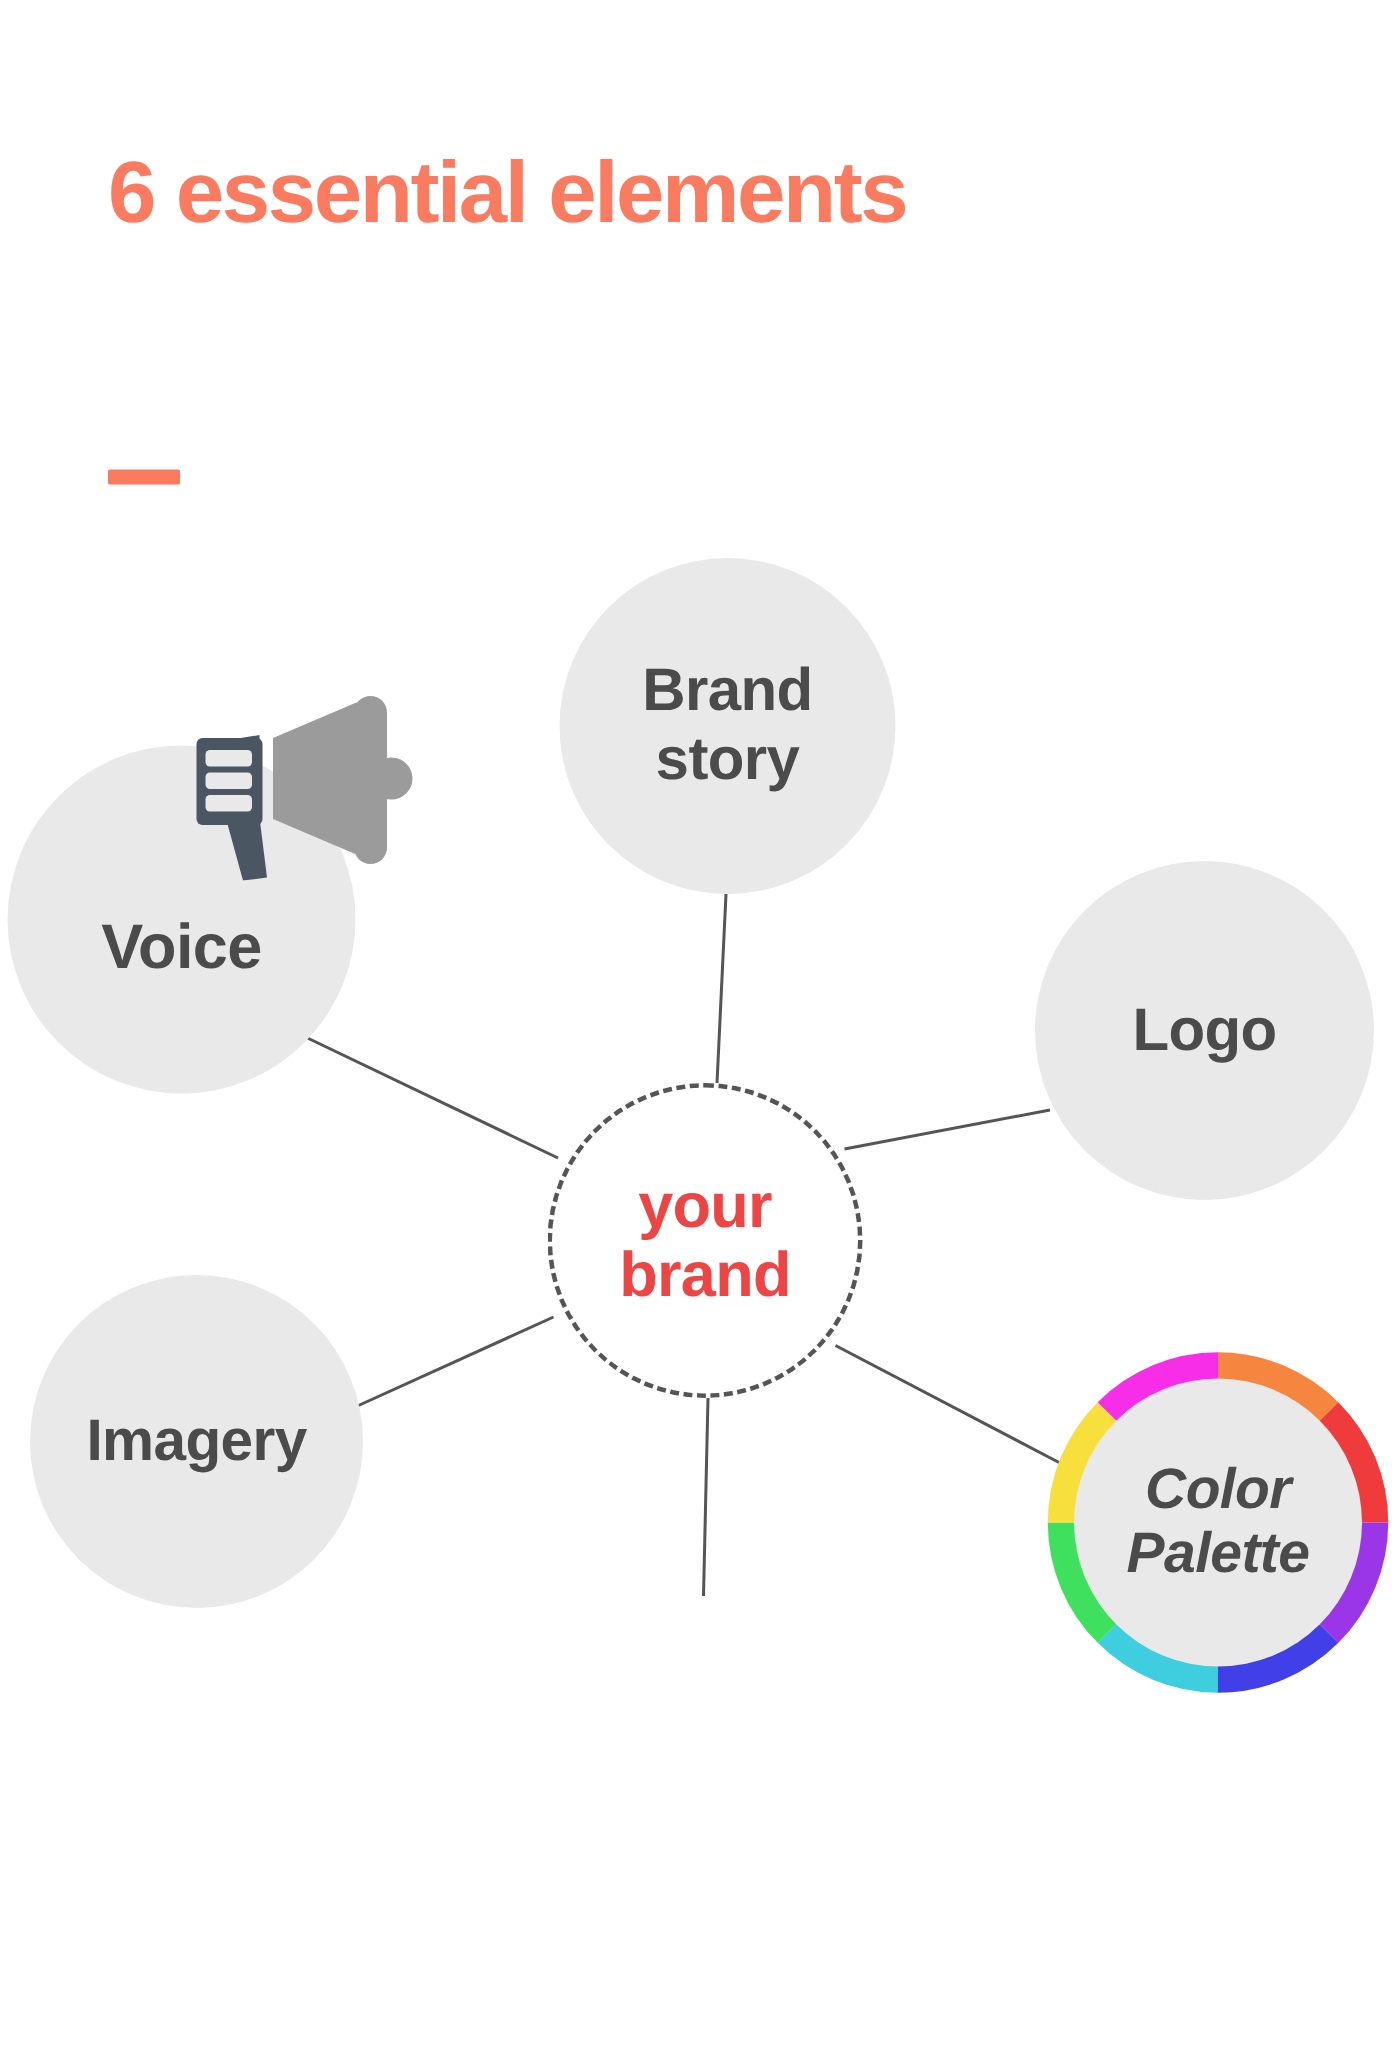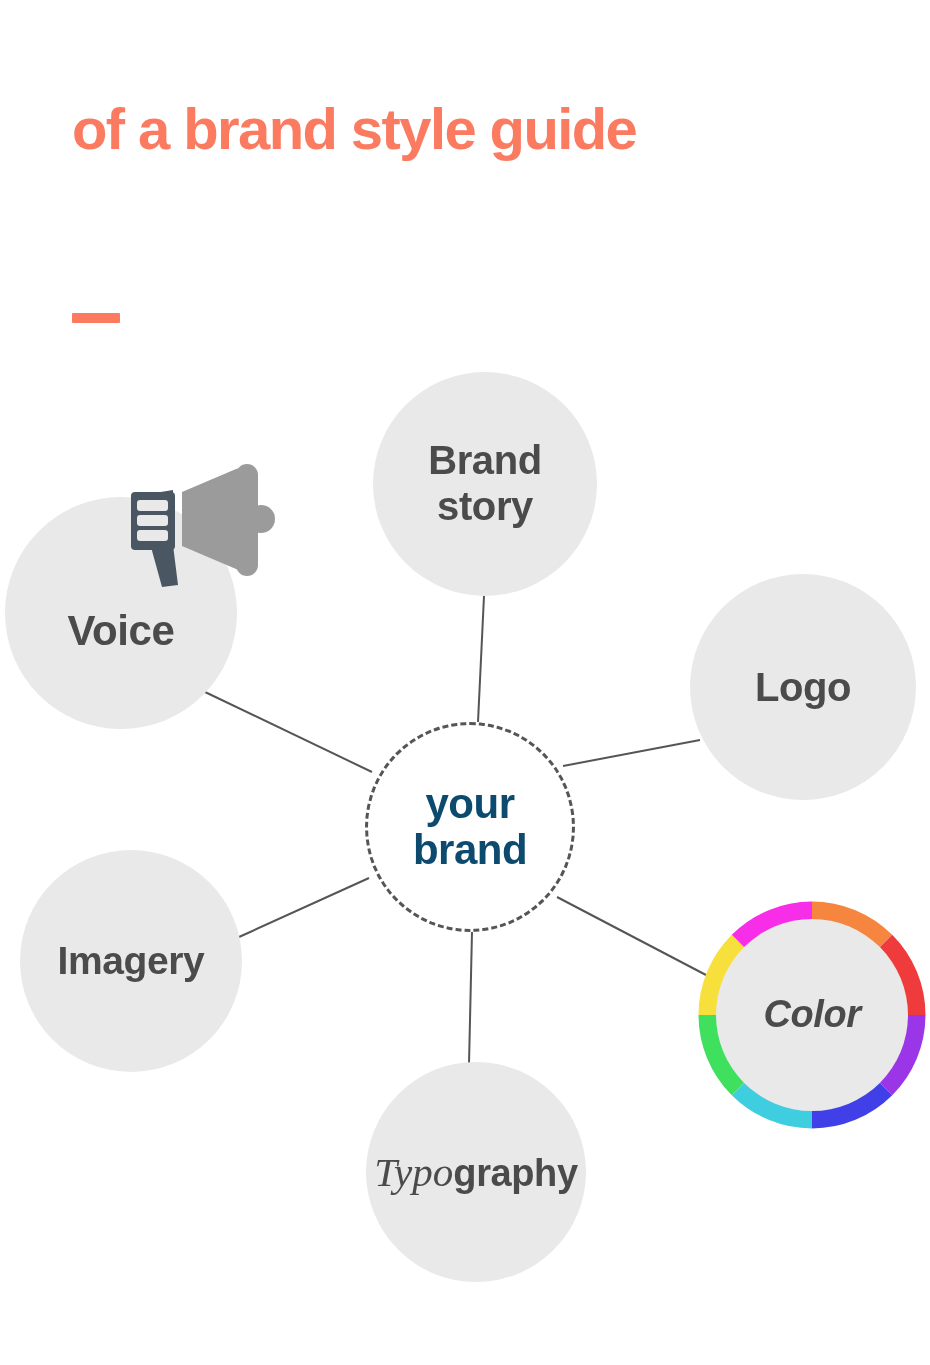--- a/index.html
+++ b/index.html
@@ -170,41 +170,41 @@
   
   #node-center {
     left: 365px; top: 722px;
     width: 210px; height: 210px;
     background: #ffffff;
     border: 3px dashed #555555;
   }
   #node-center .node-label {
     font-size: 42px;
     line-height: 1.1;
-    color: #0c4a6e;
+    color: #ef4444;
     letter-spacing: -0.5px;
   }
 
   
   .megaphone {
     position: absolute;
     left: 118px;
     top: 452px;
     width: 160px;
     height: 135px;
     z-index: 5;
   }
 </style>
 </head>
 <body>
 
 <div id="canvas">
 
   <div class="title-block">
-    <div class="title-line">of a brand style guide</div>
+    <div class="title-line">6 essential elements</div>
   </div>
   <div class="title-rule"></div>
 
   <div class="diagram">
 
     <svg class="edges" viewBox="0 0 930 1365" width="930" height="1365" aria-hidden="true">
 
       <line x1="478" y1="722" x2="484" y2="596" stroke="#555555" stroke-width="2"></line>
 
       <line x1="563" y1="766" x2="700" y2="740" stroke="#555555" stroke-width="2"></line>
@@ -226,25 +226,20 @@
     </div>
 
     <div class="node" id="node-logo">
       <div class="node-label">Logo</div>
     </div>
 
     <div class="node" id="node-imagery">
       <div class="node-label">Imagery</div>
     </div>
 
-    <div class="node" id="node-typography">
-      <div class="node-label">
-        <span class="typo-serif">Typo</span><span class="typo-sans">graphy</span>
-      </div>
-    </div>
 
     <div class="node" id="node-voice">
       <div class="node-label">Voice</div>
     </div>
 
     <svg class="megaphone" viewBox="0 0 160 135" width="160" height="135" aria-hidden="true">
 
       <path d="M64 40 L118 17 Q126 14 130 22 L130 112 Q126 121 118 117 L64 94 Z" fill="#9b9b9b"></path>
 
       <path d="M66 42 L118 19 Q124 16 127 23 L127 31 L66 52 Z" fill="#9b9b9b"></path>
@@ -278,20 +273,21 @@
           <path d="M40.5 187.5 A104 104 0 0 1 10 114" stroke="#3fe05e"></path>
 
           <path d="M10 114 A104 104 0 0 1 40.5 40.5" stroke="#f7e03c"></path>
 
           <path d="M40.5 40.5 A104 104 0 0 1 114 10" stroke="#f72de8"></path>
         </g>
       </svg>
       <div class="palette-inner">
         <div class="node-label">
           <span>Color</span><br>
+          <span>Palette</span>
         </div>
       </div>
     </div>
 
     <div class="node" id="node-center">
       <div class="node-label">
         <span>your</span><br>
         <span>brand</span>
       </div>
     </div>

